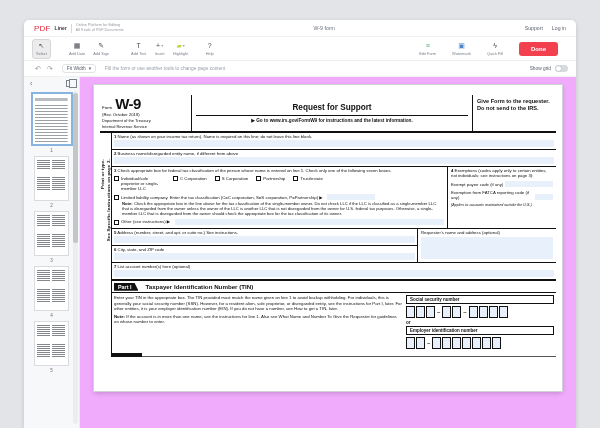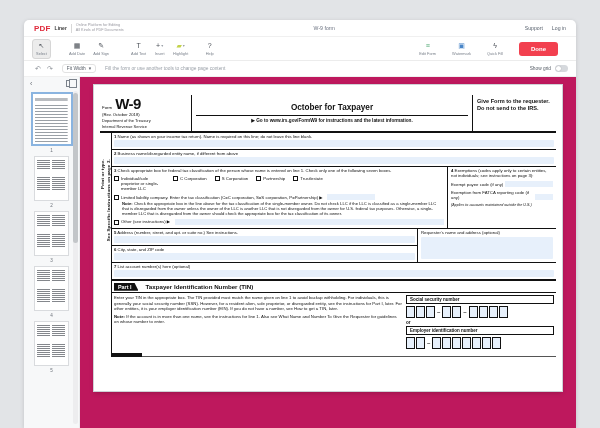--- a/index.html
+++ b/index.html
@@ -6,21 +6,21 @@
   html,body { width:600px; height:428px; overflow:hidden; }
   body { background:#e2e4e7; font-family:"Liberation Sans", sans-serif; position:relative; }
 
   .app { position:absolute; left:24px; top:20px; width:552px; height:408px;
          background:#fff; border-radius:5px 5px 0 0; box-shadow:0 1px 4px rgba(0,0,0,.15); overflow:hidden;
          display:flex; flex-direction:column; }
 
   
   .topbar { height:17px; display:flex; align-items:center; padding:0 10px; border-bottom:1px solid #f0f0f0; flex-shrink:0; }
   .logo { display:flex; align-items:center; gap:4px; }
-  .logo .pdf { color:#e0293b; font-weight:bold; font-size:8px; letter-spacing:.2px; }
+  .logo .pdf { color:#e0293b; font-weight:normal; font-size:8px; letter-spacing:.2px; }
   .logo .liner { color:#3a3a3a; font-weight:bold; font-size:5px; }
   .logo-div { width:1px; height:9px; background:#d8d8d8; }
   .tagline { font-size:3.8px; color:#9a9aa2; line-height:1.2; }
   .doc-title { flex:1; text-align:center; font-size:5.2px; color:#6b7280; }
   .top-links { display:flex; gap:9px; font-size:5.2px; color:#5b6470; }
 
   
   .toolbar { height:24px; display:flex; align-items:center; padding:0 8px; border-bottom:1px solid #ececec; flex-shrink:0; }
   .tool { display:flex; flex-direction:column; align-items:center; justify-content:center; gap:1px;
           padding:2px 3px; min-width:19px; border:1px solid transparent; border-radius:3px; cursor:pointer; }
@@ -67,21 +67,21 @@
   .tpage.pn { width:35px; height:45px;
     background-image:
       repeating-linear-gradient(to bottom, #84878c 0 .7px, transparent .7px 2.1px),
       repeating-linear-gradient(to bottom, #84878c 0 .7px, transparent .7px 2.1px);
     background-size:40% 84%, 40% 84%; background-position:12% 50%, 88% 50%; background-repeat:no-repeat; background-color:#fff; }
   .tnum { font-size:4.6px; color:#6c727a; margin-top:2px; }
   .sb-track { position:absolute; right:1px; top:14px; bottom:4px; width:5px; background:#ededef; border-radius:3px; }
   .sb-thumb { position:absolute; right:1px; top:16px; width:5px; height:150px; background:#c3c6c9; border-radius:3px; cursor:pointer; }
 
   
-  .canvas { flex:1; background:#be185d; overflow:hidden; padding:8px 0 0 14px; }
+  .canvas { flex:1; background:#f0abfc; overflow:hidden; padding:8px 0 0 14px; }
   .page { width:468px; height:306px; background:#fff; box-shadow:0 0 0 1px #cfd2d6, 0 2px 5px rgba(0,0,0,.2);
           overflow:hidden; padding:10px 6px 0 6px; }
 
   
   .w9 { color:#111; }
   .w9 .hdr { display:flex; border-bottom:2px solid #111; }
   .hdr-l { width:92px; border-right:1px solid #111; padding:2px 3px 2px 2px; }
   .hdr-l .frm-row { display:flex; align-items:flex-end; gap:3px; }
   .hdr-l .frm { font-size:4.4px; }
   .hdr-l .w9name { font-size:15px; font-weight:bold; letter-spacing:-.5px; line-height:13px; }
@@ -271,21 +271,21 @@
           <div class="hdr-l">
             <div class="frm-row">
               <span class="frm">Form</span>
               <span class="w9name">W-9</span>
             </div>
             <div class="rev">(Rev. October 2018)</div>
             <div class="dept">Department of the Treasury</div>
             <div class="dept">Internal Revenue Service</div>
           </div>
           <div class="hdr-c">
-            <div class="t1">October for Taxpayer</div>
+            <div class="t1">Request for Support</div>
             <div class="goto">▶ Go to www.irs.gov/FormW9 for instructions and the latest information.</div>
           </div>
           <div class="hdr-r">Give Form to the requester. Do not send to the IRS.</div>
         </div>
 
         <div class="w9-body">
           <div class="vstrip">
             <span>Print or type.</span>
             <span>See Specific Instructions on page 3.</span>
           </div>

